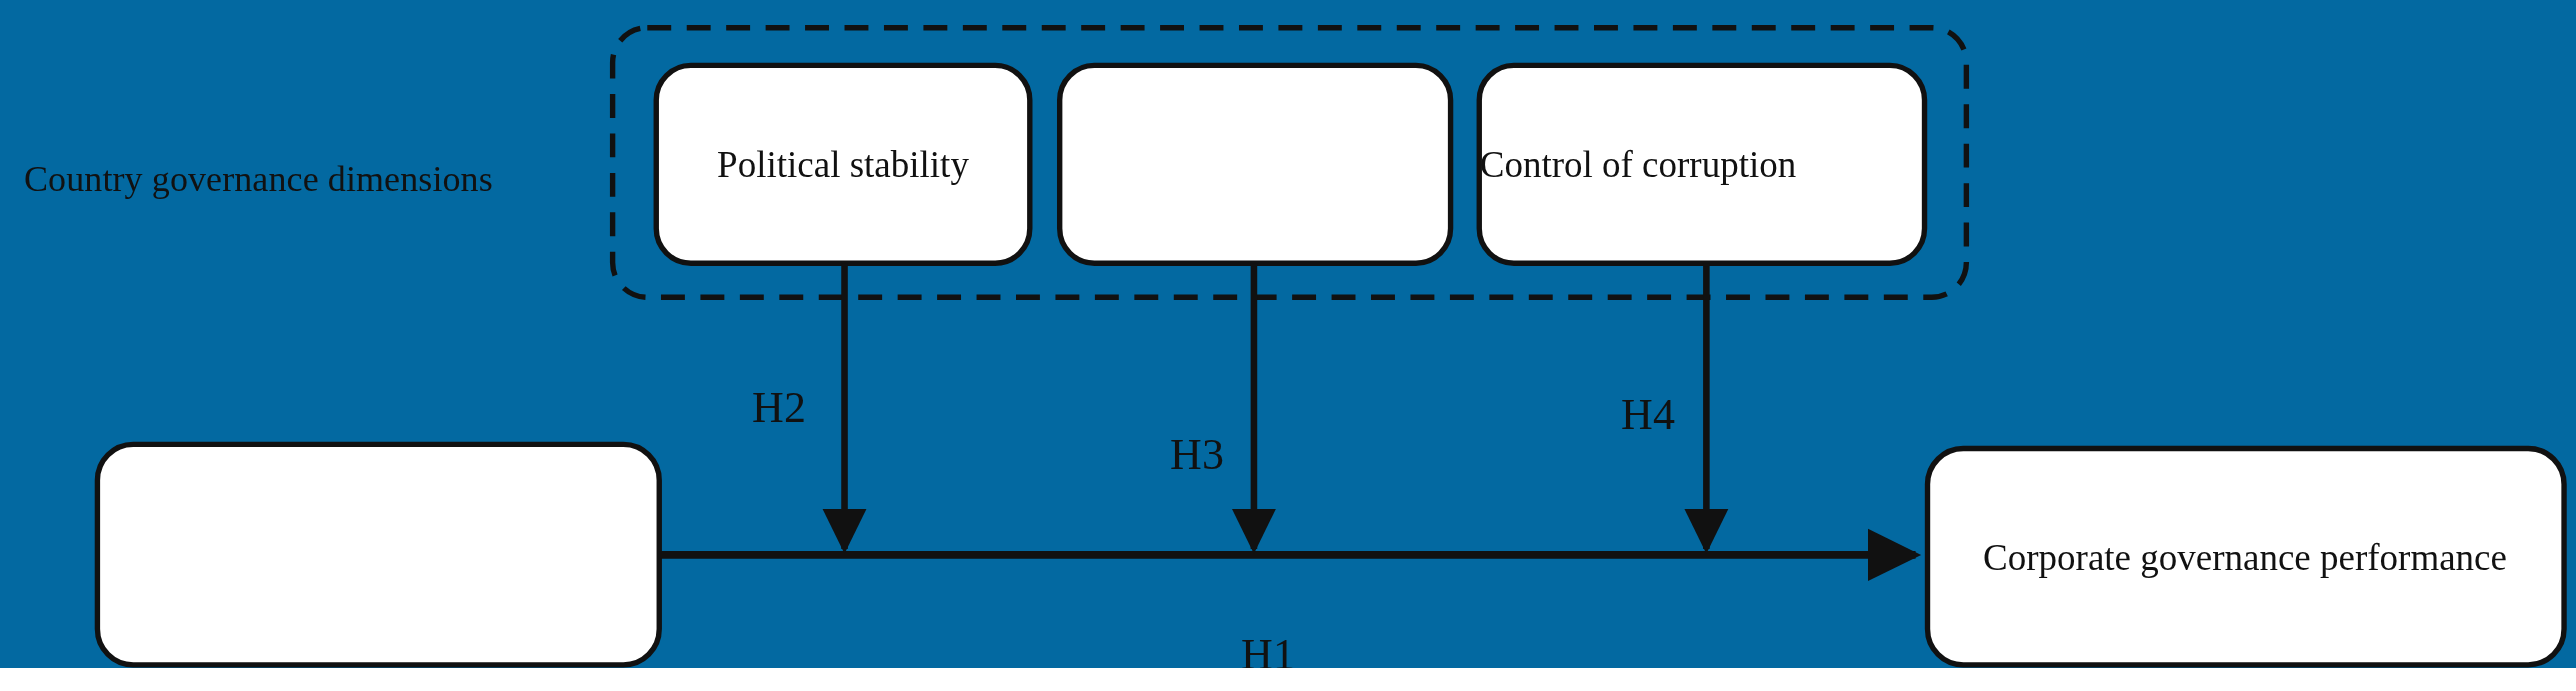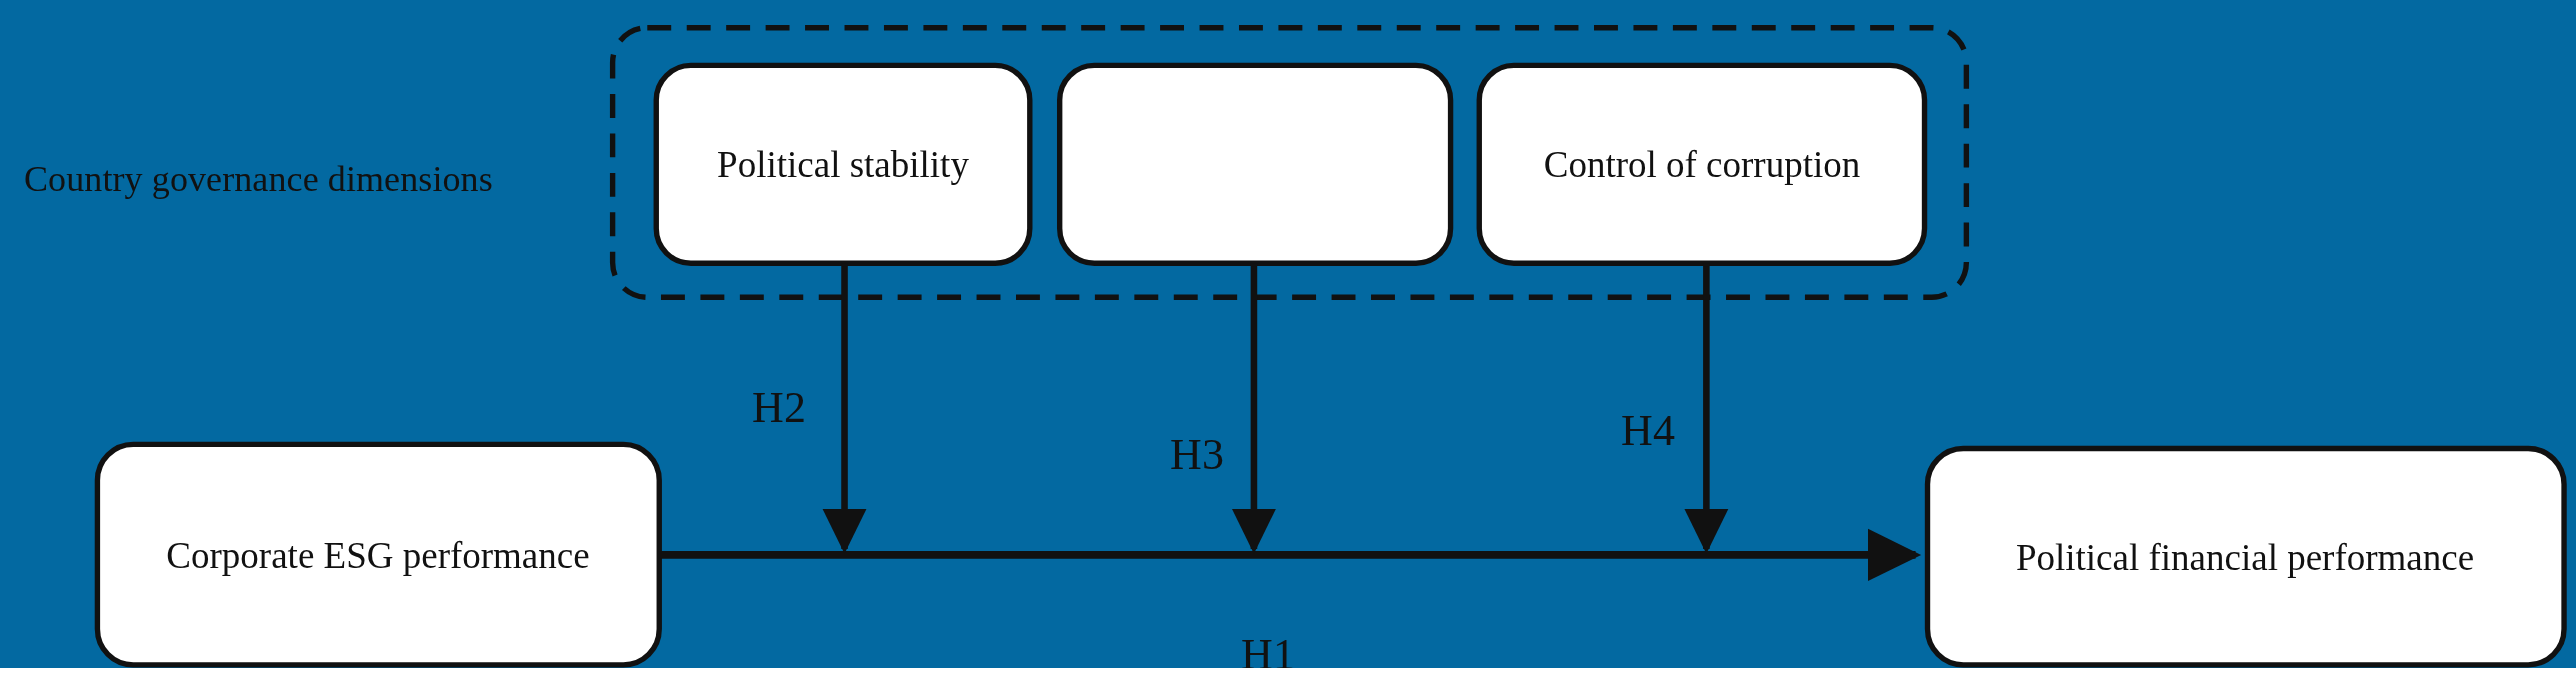--- a/index.html
+++ b/index.html
@@ -54,27 +54,27 @@
   }
 
   .edge-label {
     font-size: 44px;
     transform: translate(-50%, -50%);
   }
 
   
   #label-political-stability   { left: 843px; top: 164px; }
   #label-regulatory-quality    { left: 1255px; top: 164px; }
-  #label-control-of-corruption { left: 1702px; top: 164px; }
+  #label-control-of-corruption { left: 1638px; top: 164px; }
   #label-esg                   { left: 378px;  top: 555px; }
   #label-cfp                   { left: 2245px; top: 557px; }
 
   #label-h2 { left: 779px; top: 408px; }
   #label-h3 { left: 1197px; top: 407px; margin-top: 48px; }
-  #label-h4 { left: 1648px; top: 431px; }
+  #label-h4 { left: 1648px; top: 415px; }
   #label-h1 { left: 1268px; top: 655px; }
 </style>
 </head>
 <body>
 
 <div id="diagram-root">
 
   <svg id="diagram-svg" viewBox="0 0 4310 1157" xmlns="http://www.w3.org/2000/svg">
     <defs>
       <marker id="arrow-head" viewBox="0 0 12 12" refX="10.2" refY="6" markerWidth="7.2" markerHeight="7.2" orient="auto-start-reverse" markerUnits="strokeWidth">
@@ -103,23 +103,22 @@
     <line x1="2855" y1="440" x2="2855" y2="918" stroke="#111111" stroke-width="11" marker-end="url(#arrow-head)"></line>
   </svg>
 
   <div class="group-label">Country governance dimensions</div>
 
   <div class="node-label" id="label-political-stability">Political stability</div>
 
 
   <div class="node-label" id="label-control-of-corruption">Control of corruption</div>
 
-  <div class="node-label" id="label-esg">Corporate ESG performance</div>
 
-  <div class="node-label" id="label-cfp">Political financial performance</div>
+  <div class="node-label" id="label-cfp">Corporate governance performance</div>
 
   <div class="edge-label" id="label-h1">H1</div>
 
   <div class="edge-label" id="label-h2">H2</div>
 
   <div class="edge-label" id="label-h3">H3</div>
 
   <div class="edge-label" id="label-h4">H4</div>
 
 </div>

